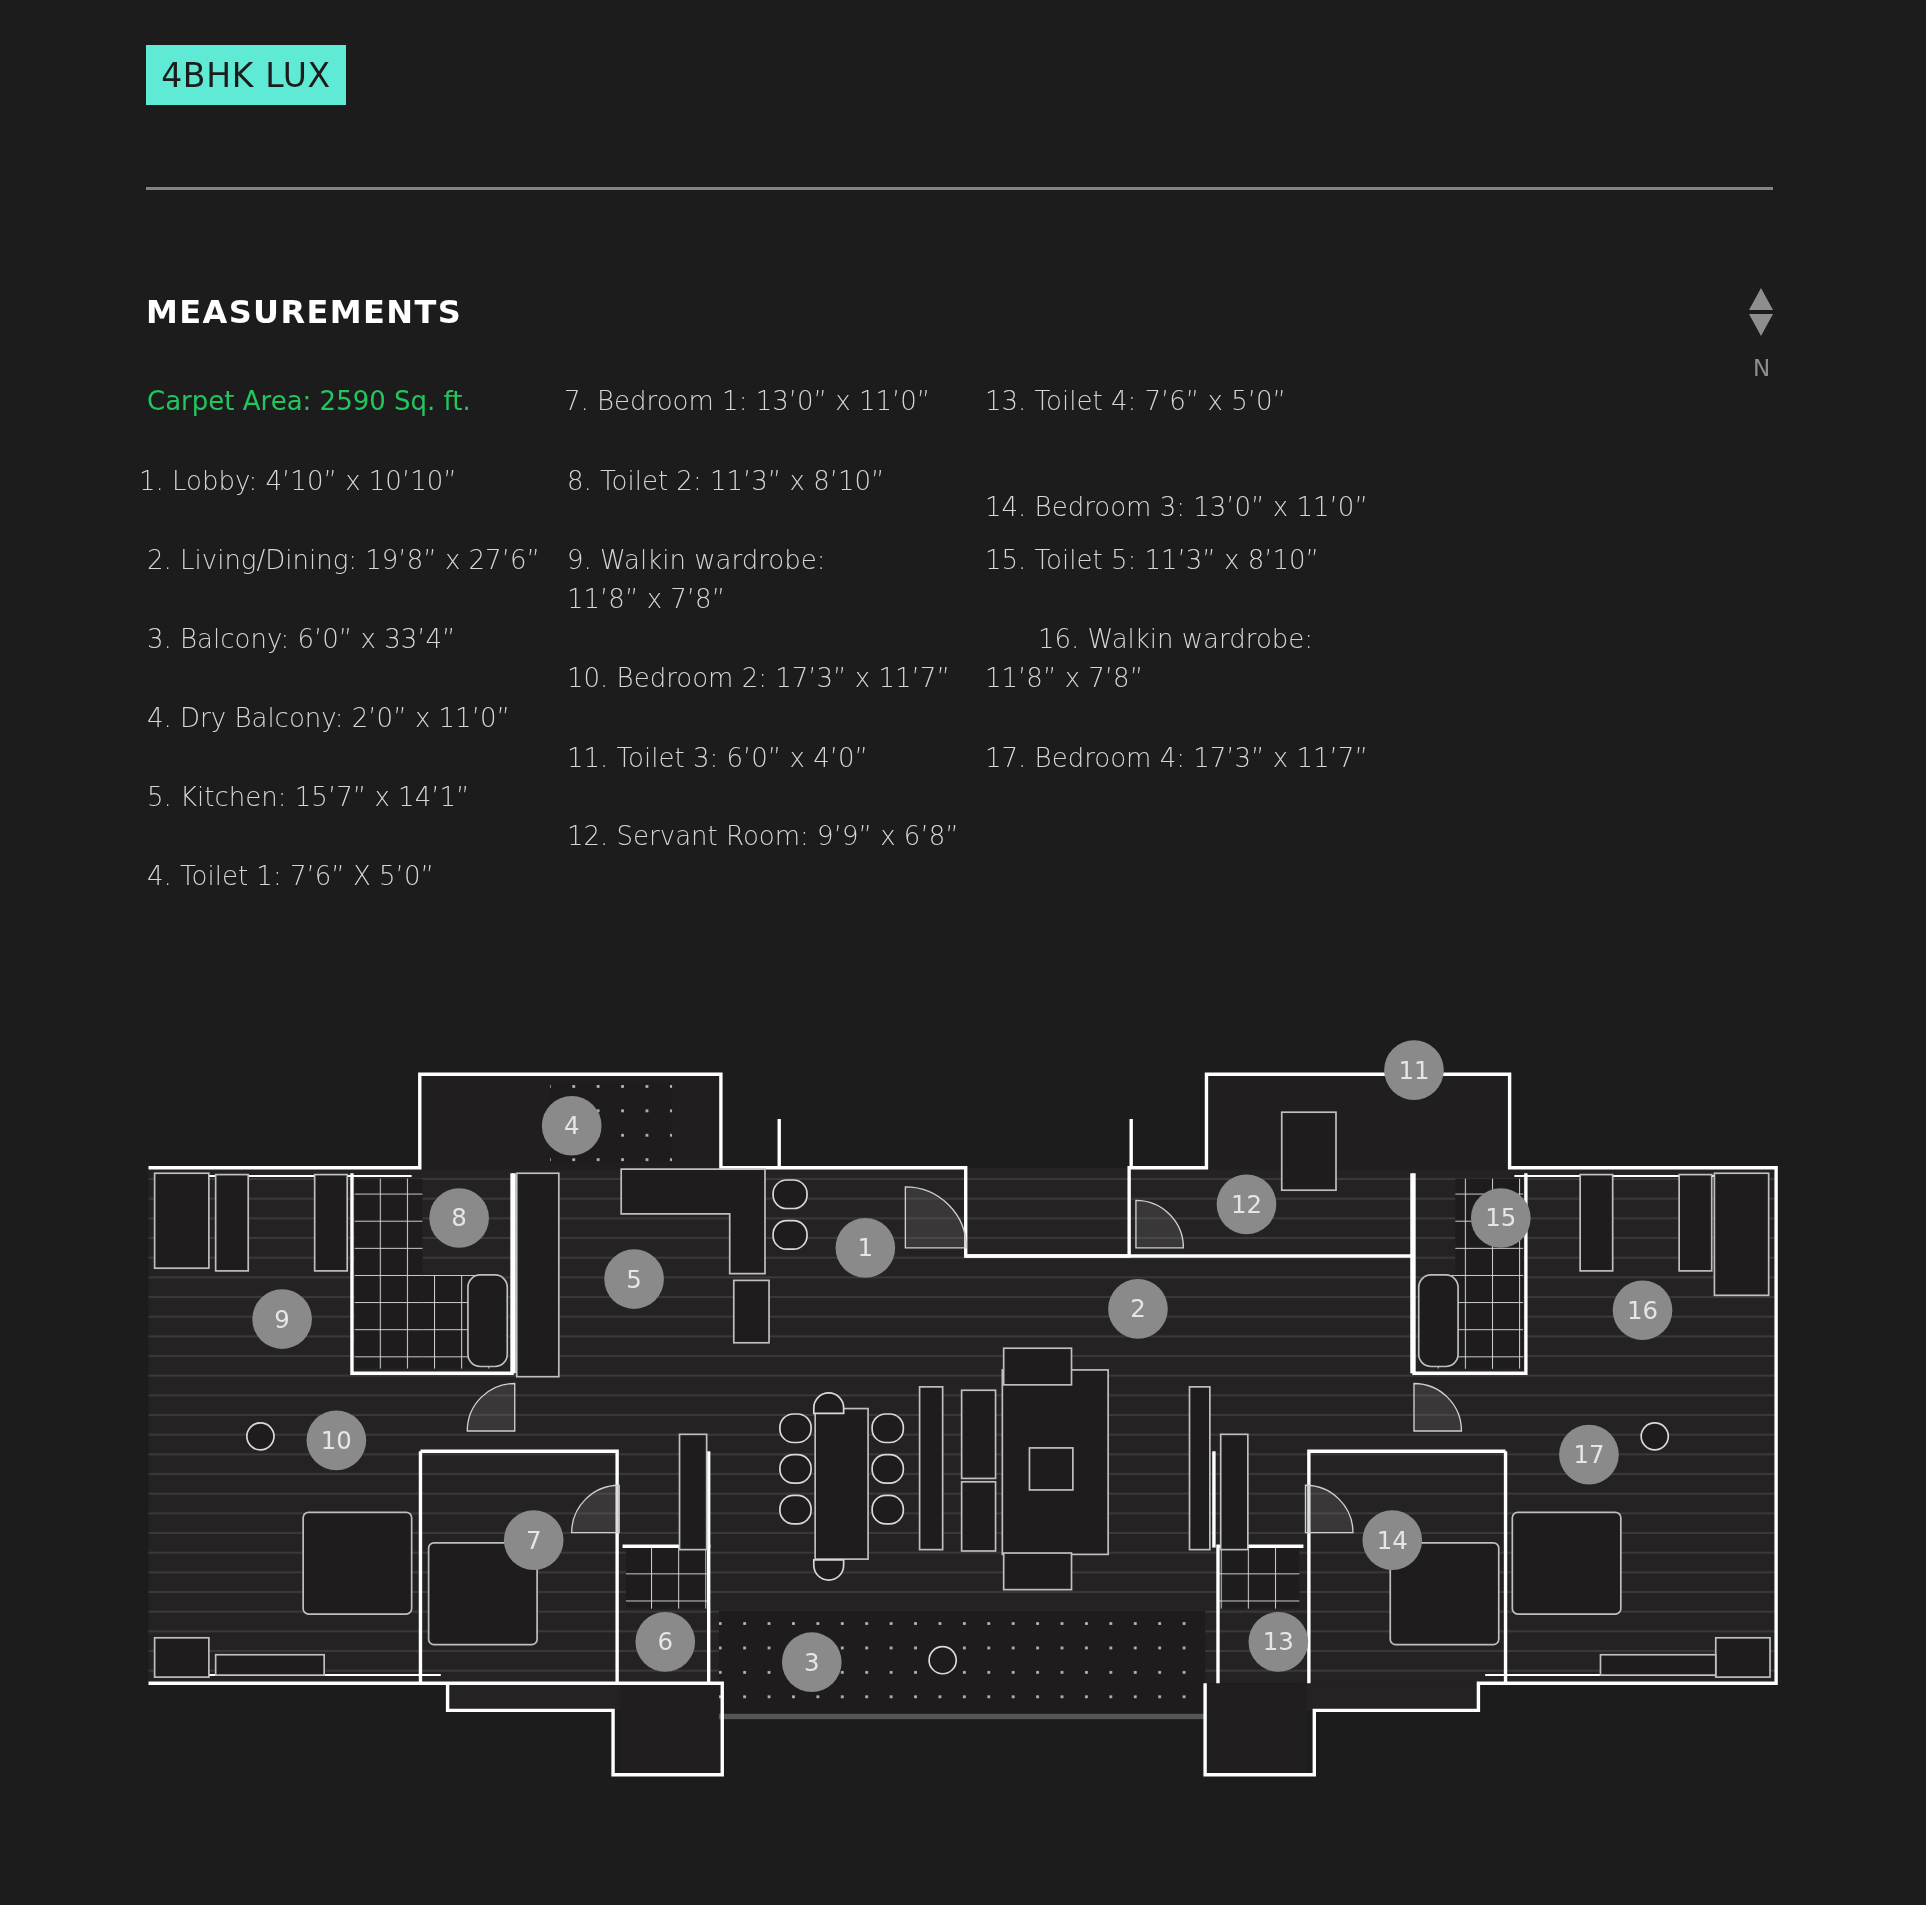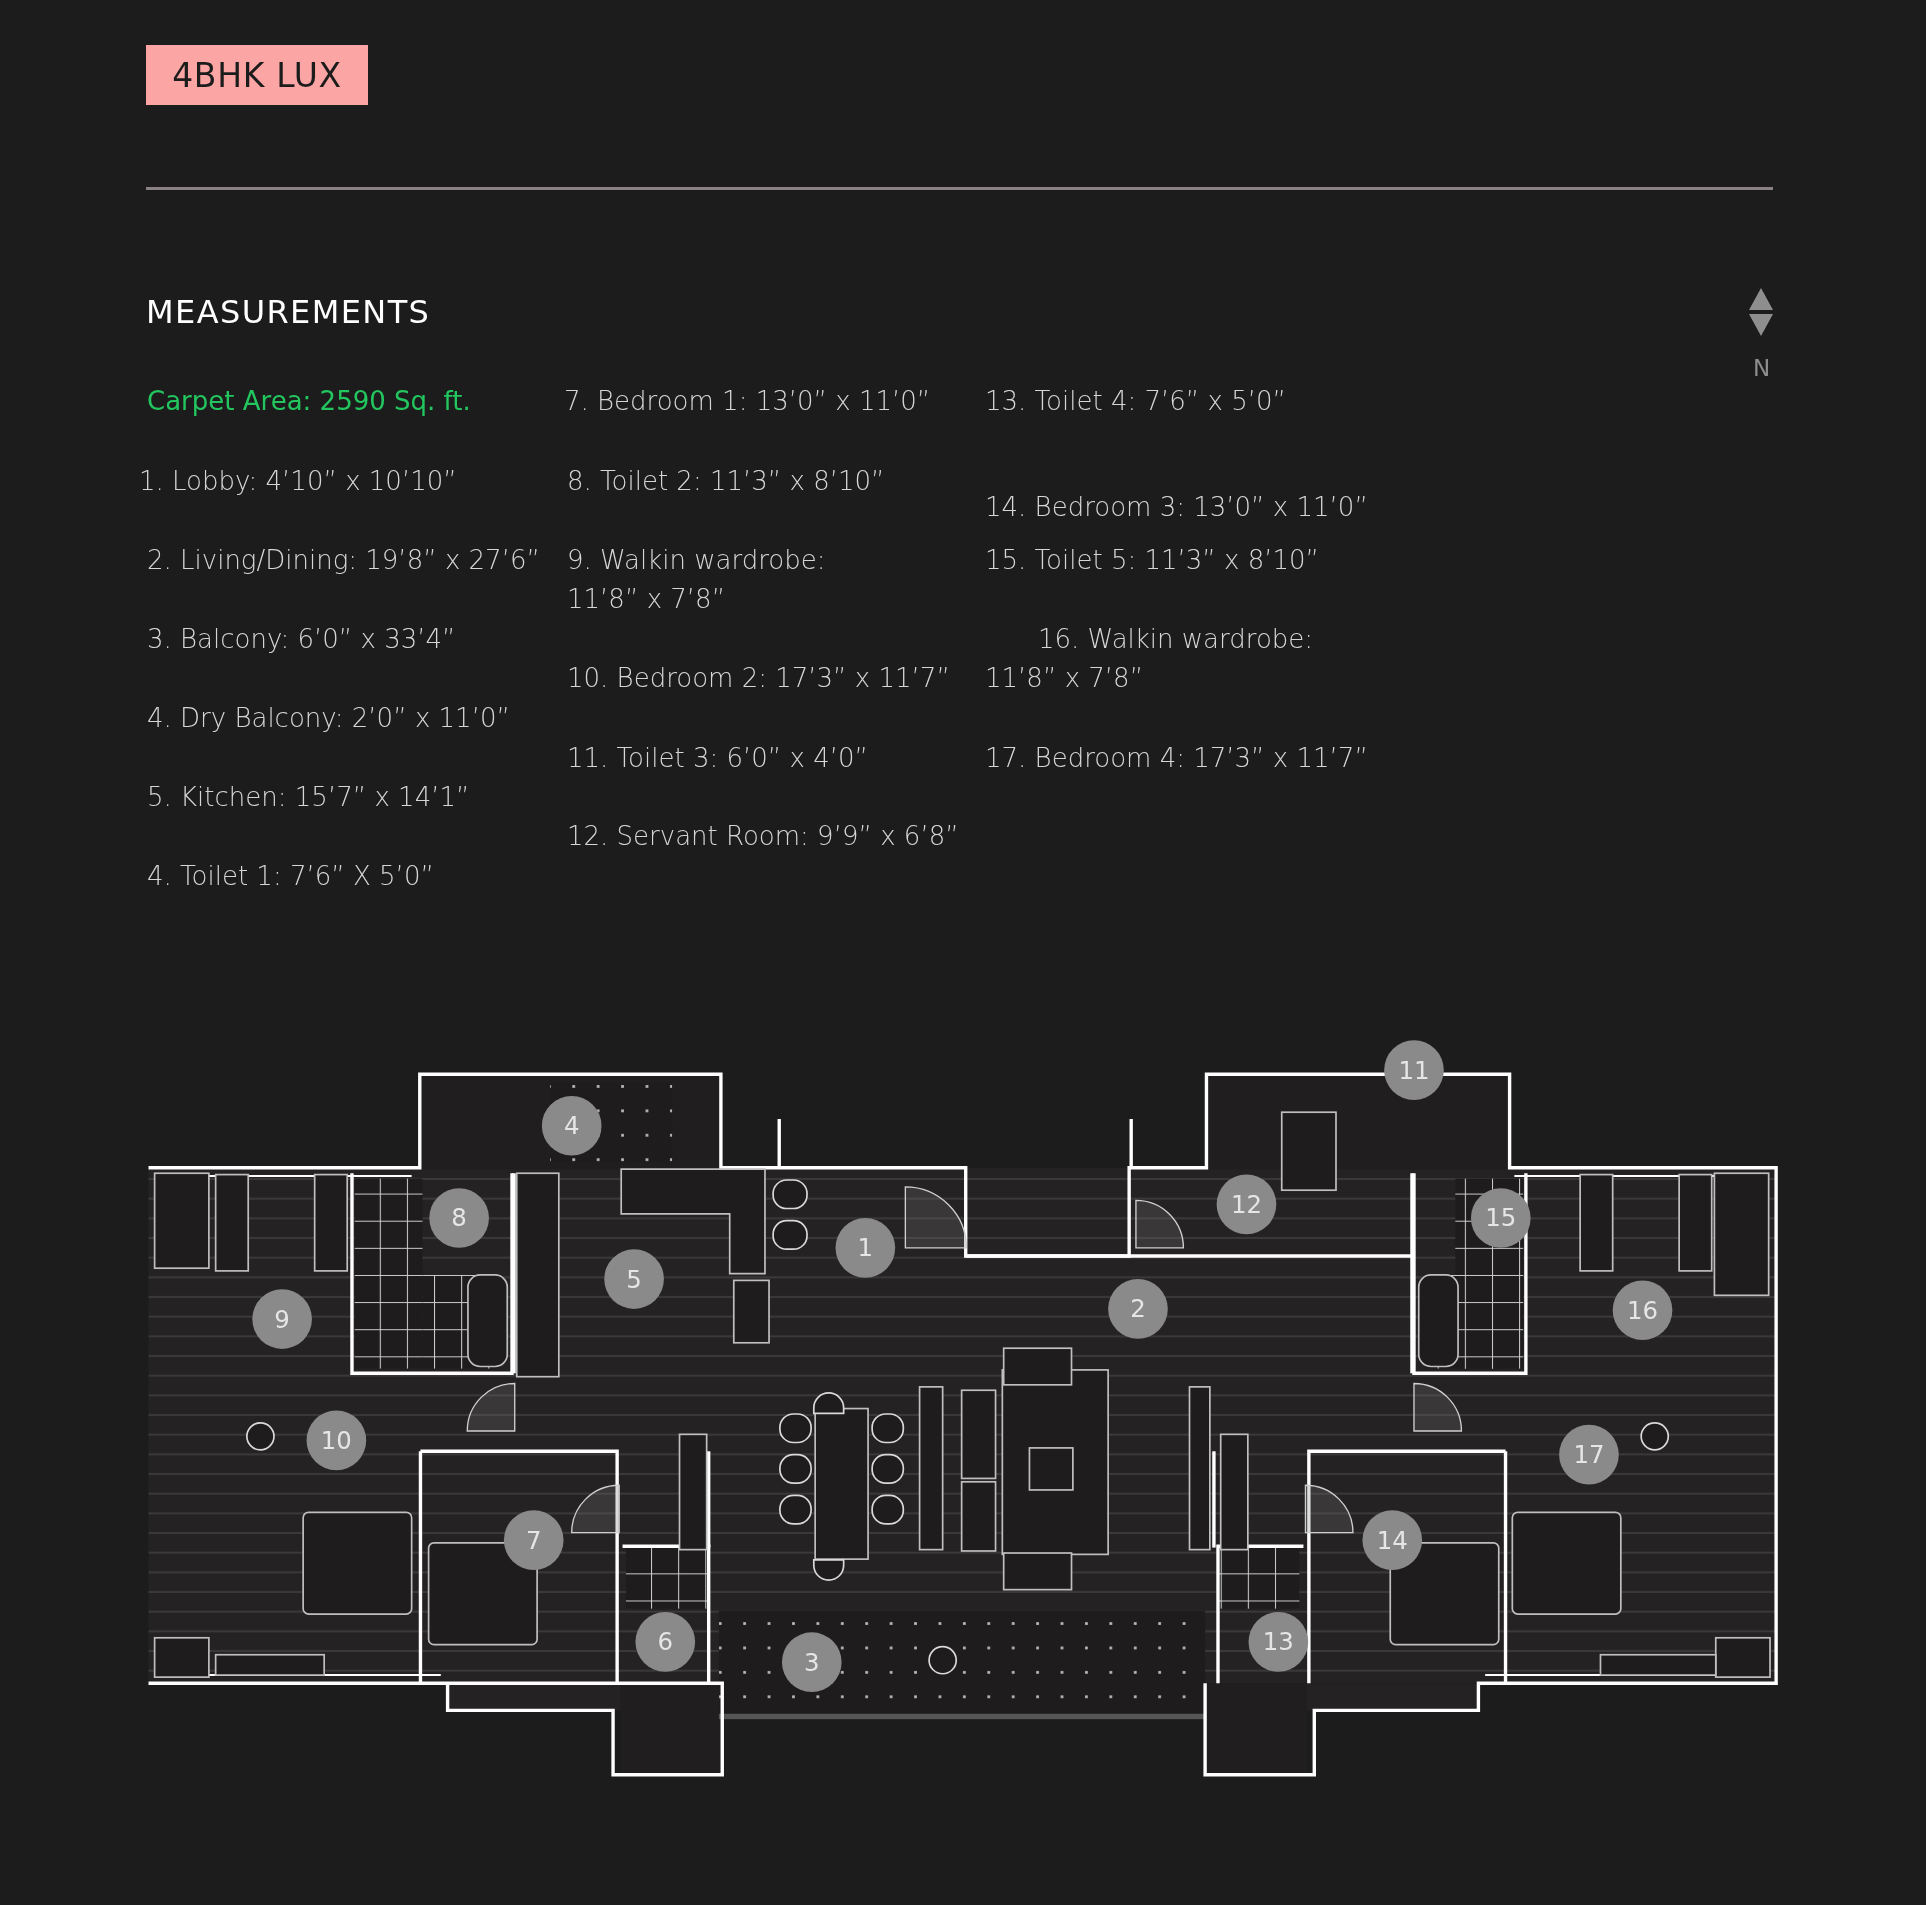--- a/index.html
+++ b/index.html
@@ -1,28 +1,29 @@
 <!DOCTYPE html>
 <html style="font-size:11px"><head>
 <meta charset="utf-8">
 <style>
   html, body { margin:0; padding:0; }
   body {
     width:1926px; height:1905px; background:#1c1c1c; position:relative; overflow:hidden;
     font-family:"DejaVu Sans", sans-serif; color:#d9d9d9;
   }
   .title-box {
-    position:absolute; left:146px; top:45px; width:222px; height:60px;
-    background:#fca5a5; display:flex; align-items:center; justify-content:center;
+    position:absolute; left:146px; top:45px; width:200px; height:60px;
+    background:#5eead4; display:flex; align-items:center; justify-content:center;
   }
   .title-box span { color:#1c1c1c; font-size:33px; letter-spacing:0.7px; font-family:"DejaVu Sans", sans-serif; }
   .divider { position:absolute; left:146px; top:187px; width:1627px; height:2.7px; background:#8a8282; }
   .section-title {
     position:absolute; left:146px; top:293px; font-size:32px; color:#ffffff; letter-spacing:1.4px;
     font-family:"DejaVu Sans", sans-serif;
+    font-weight:bold;
   }
   .compass { position:absolute; left:1749px; top:288px; width:24.4px; }
   .compass .up { width:0; height:0; border-left:12.2px solid transparent; border-right:12.2px solid transparent; border-bottom:22px solid #8e8e8e; }
   .compass .down { width:0; height:0; margin-top:4.1px; border-left:12.2px solid transparent; border-right:12.2px solid transparent; border-top:22px solid #8e8e8e; }
   .compass-n { position:absolute; left:1753px; top:355px; font-size:23px; color:#8e8e8e; font-family:"DejaVu Sans", sans-serif; }
   .m-item { position:absolute; font-size:26px; color:#d6d6d6; line-height:39px; white-space:nowrap; font-family:"DejaVu Sans", sans-serif; font-weight:300; }
   .m-item.bold { font-weight:normal; color:#22c55e; }
   .plan { position:absolute; left:0; top:0; width:1926px; height:1905px; }
   .badge-text { font-family:"DejaVu Sans", sans-serif; font-size:36px; fill:#e6e6e6; text-anchor:middle; dominant-baseline:central; }
 </style>

